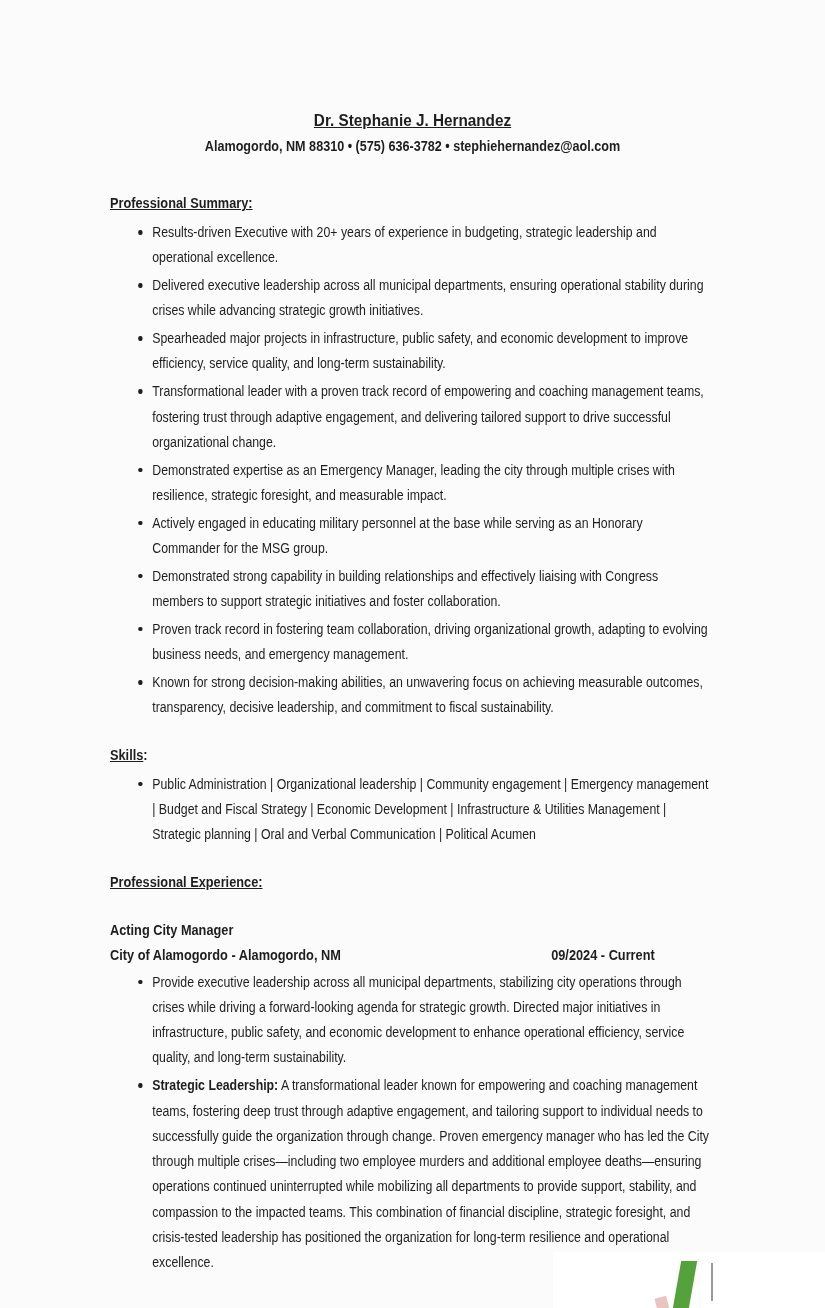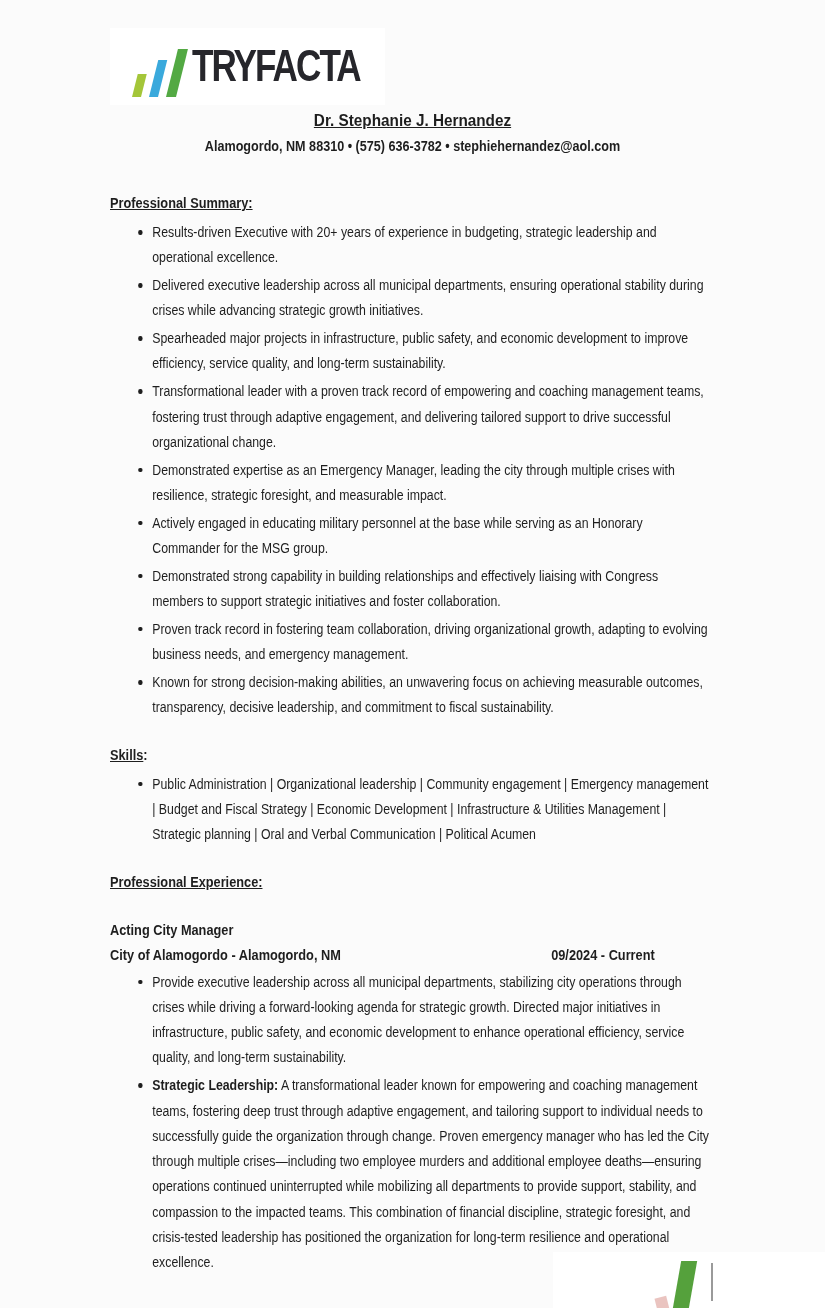--- a/index.html
+++ b/index.html
@@ -78,28 +78,20 @@
   .bpink {
     position:absolute; left:103px; top:45px; width:12px; height:14px; display:block;
     background:var(--bottom_sliver_pink,#dfa49e); transform:rotate(-14deg); opacity:.65;
   }
 </style>
 </head>
 <body>
 
 <div class="page">
 
-  <div class="logo-box">
-    <div class="stripes">
-      <i class="st s1"></i>
-      <i class="st s2"></i>
-      <i class="st s3"></i>
-    </div>
-    <div class="logo-word">TRYFACTA</div>
-  </div>
 
   <div class="doc-header">
     <div class="name">Dr. Stephanie J. Hernandez</div>
     <div class="contact">Alamogordo, NM 88310 • (575) 636-3782 • stephiehernandez@aol.com</div>
   </div>
 
   <div class="content">
 
     <div class="sec-h"><span class="u">Professional Summary:</span></div>
     <ul class="blist">

